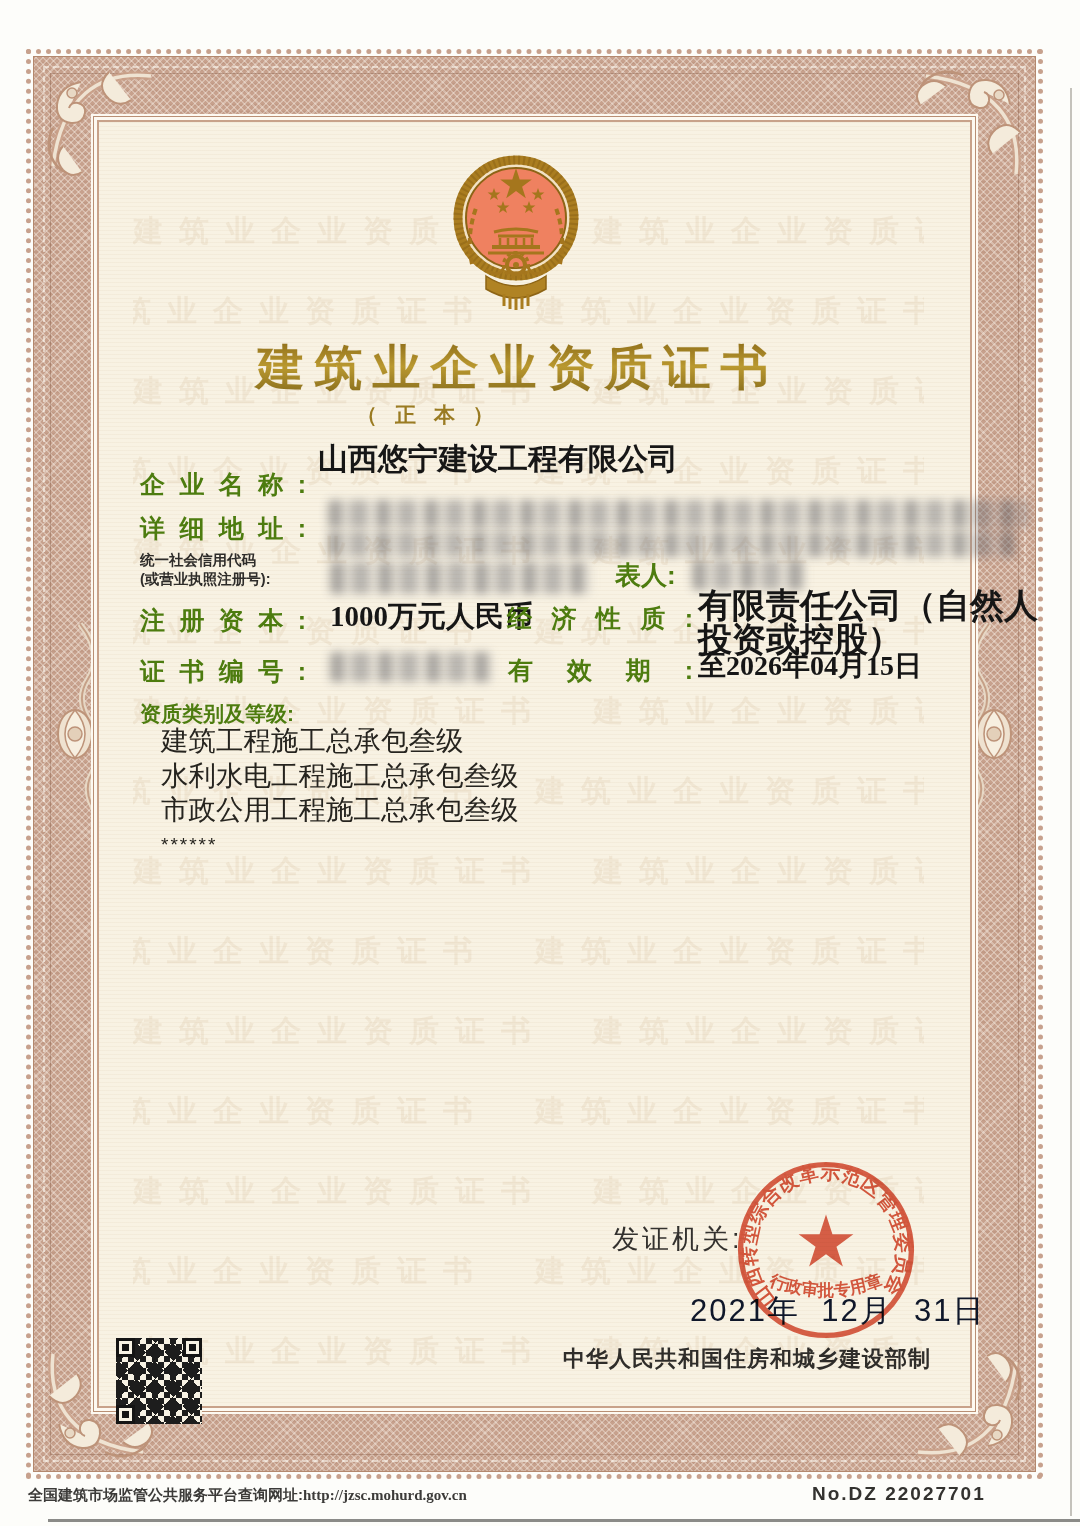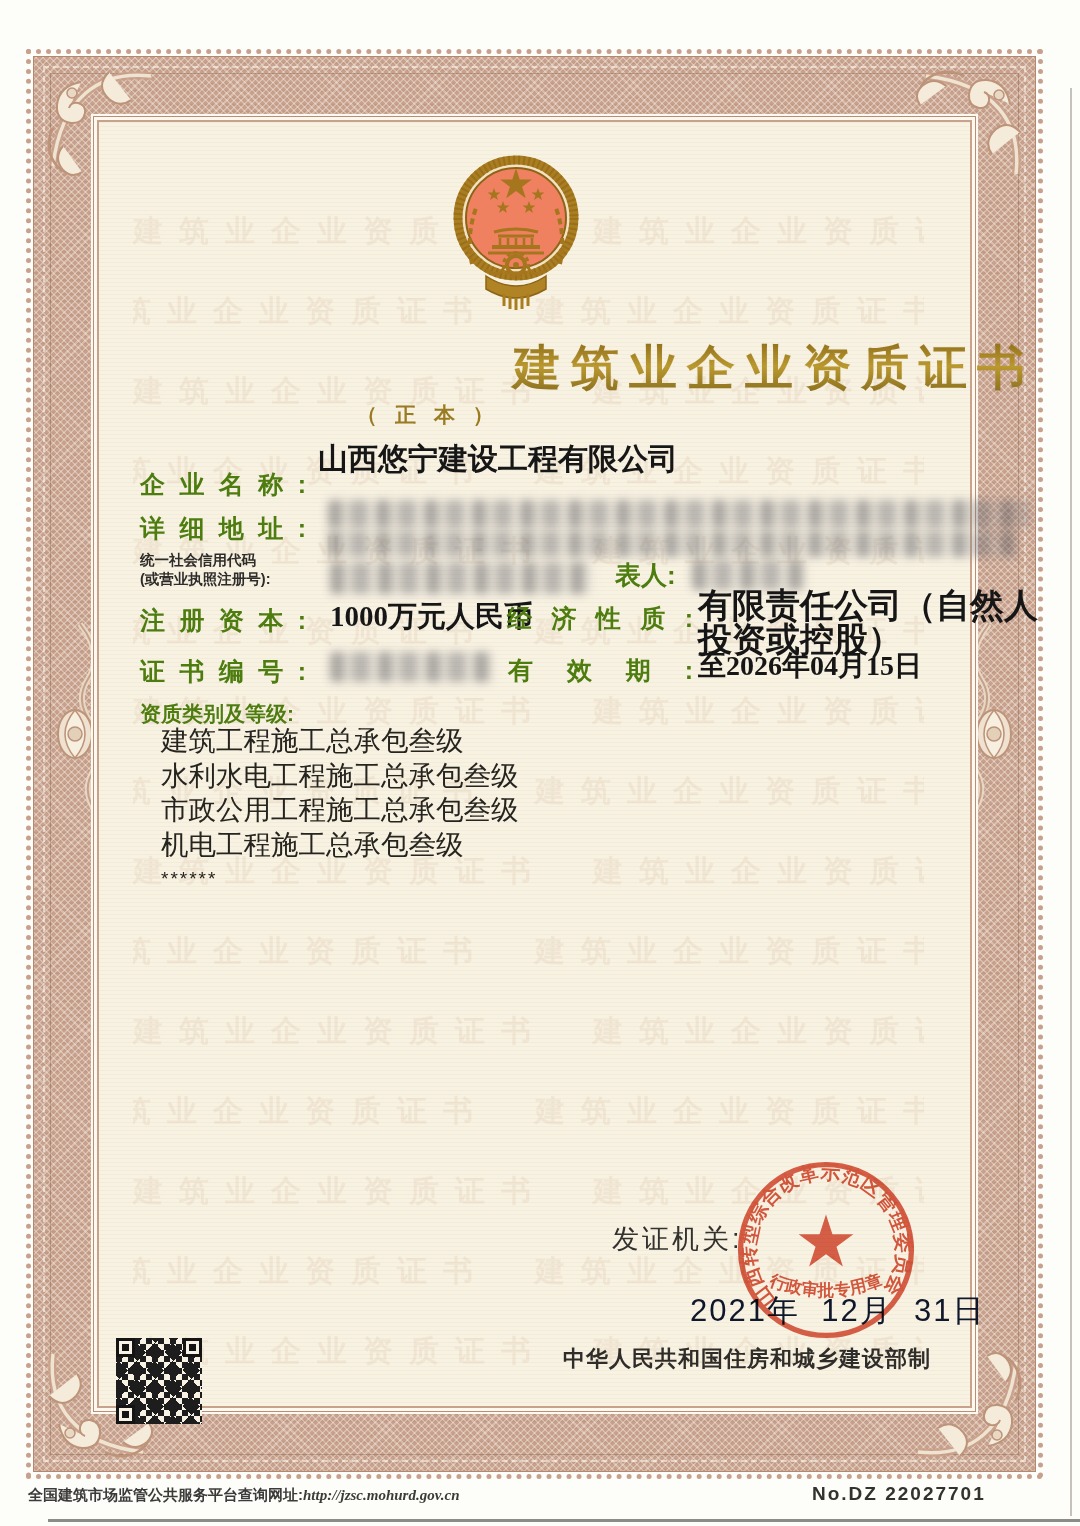--- a/index.html
+++ b/index.html
@@ -37,21 +37,21 @@
   .side-orn.left{left:14px;}
   .side-orn.right{right:14px;transform:scaleX(-1);}
   
   .watermark{position:absolute;left:100px;top:135px;right:112px;bottom:75px;overflow:hidden;z-index:1;
     color:rgba(186,150,100,.12);font-size:30px;letter-spacing:16px;font-weight:700;}
   .wm{white-space:nowrap;line-height:80px;}
   .wm:nth-child(even){margin-left:-58px;}
   
   .emblem{position:absolute;left:452px;top:146px;width:128px;height:164px;z-index:2;}
   
-  .title{position:absolute;left:0;top:336px;width:1035px;text-align:right;z-index:2;
+  .title{position:absolute;left:0;top:336px;width:1035px;text-align:center;z-index:2;
     font-size:48px;font-weight:800;letter-spacing:10px;
     background:linear-gradient(180deg,#876717 0%,#c2a134 48%,#7c641a 100%);
     -webkit-background-clip:text;background-clip:text;color:transparent;
     text-shadow:0 0 1px rgba(140,110,30,.15);}
   .subtitle{position:absolute;left:0;top:401px;width:856px;text-align:center;z-index:2;
     font-size:21px;font-weight:700;letter-spacing:6px;color:#9a7b22;}
   
   .lbl{position:absolute;z-index:3;font-weight:700;color:#4d7c0f;font-size:25px;
     text-align:justify;text-align-last:justify;}
   .lbl4{left:140px;width:166px;}
@@ -81,21 +81,21 @@
       repeating-conic-gradient(#1d1d1d 0 25%, transparent 0 50%),
       repeating-conic-gradient(from 45deg, #1d1d1d 0 25%, transparent 0 50%),
       repeating-conic-gradient(#f7f2e4 0 25%, transparent 0 50%);
     background-size:12px 12px,18px 18px,27px 27px;
     background-position:0 0,3px 5px,7px 2px;}
   .finder{position:absolute;width:19px;height:19px;border:3px solid #141414;background:#f7f2e4;box-sizing:border-box;}
   .finder::after{content:"";position:absolute;inset:3px;background:#141414;}
   .finder.tl{left:0;top:0;} .finder.tr{right:0;top:0;} .finder.bl{left:0;bottom:0;}
   
   .footer-left{position:absolute;left:28px;top:1486px;z-index:3;font-size:15px;font-weight:700;color:#3c3b39;}
-  .footer-left .url{font-family:"Liberation Serif","DejaVu Serif",serif;font-weight:700;font-style:italic;}
+  .footer-left .url{font-family:"Liberation Serif","DejaVu Serif",serif;font-weight:700;}
   .footer-right{position:absolute;left:812px;top:1483px;z-index:3;font-size:19px;font-weight:600;
     letter-spacing:2px;color:#33322f;}
   .edge-line-v{position:absolute;left:1070px;top:88px;width:2px;height:1428px;background:#c4c2bb;z-index:0;}
   .edge-line-h{position:absolute;left:48px;top:1519px;width:1032px;height:3px;background:#8b8b88;z-index:0;}
 </style>
 </head>
 <body>
 
 <svg width="0" height="0" style="position:absolute" aria-hidden="true">
   <defs>
@@ -214,21 +214,20 @@
 <div class="blur" style="left:330px;top:652px;width:163px;height:30px"></div>
 <div class="lbl" style="left:508px;top:654px;width:185px">有效期:</div>
 <div class="val" style="left:698px;top:647px;font-size:28px">至2026年04月15日</div>
 
 <div class="lbl" style="left:140px;top:700px;font-size:21px;text-align-last:auto">资质类别及等级:</div>
 
 <div class="quals">
   <div>建筑工程施工总承包叁级</div>
   <div>水利水电工程施工总承包叁级</div>
   <div>市政公用工程施工总承包叁级</div>
-  <div>机电工程施工总承包叁级</div>
   <div class="stars-row">******</div>
 </div>
 
 <div class="issuer-lbl">发证机关:</div>
 <div class="issue-date">2021年  12月  31日</div>
 <div class="made-by">中华人民共和国住房和城乡建设部制</div>
 
 <svg class="seal" viewBox="0 0 200 200">
   <defs>
     <path id="seal-ring-path" d="M 47.7,152.3 A 74,74 0 1 1 152.3,152.3" fill="none"></path>

